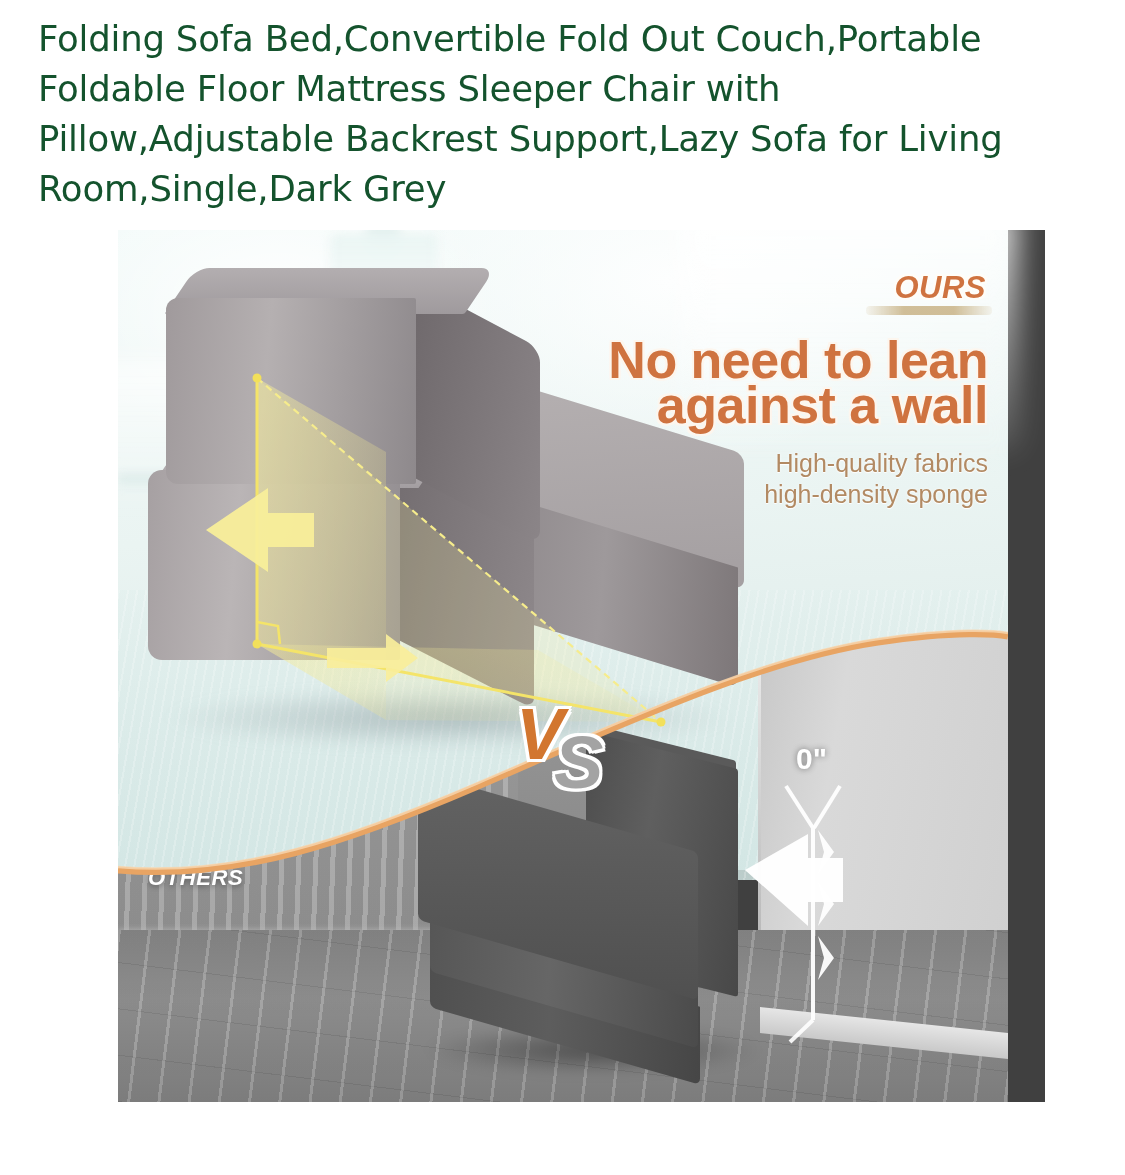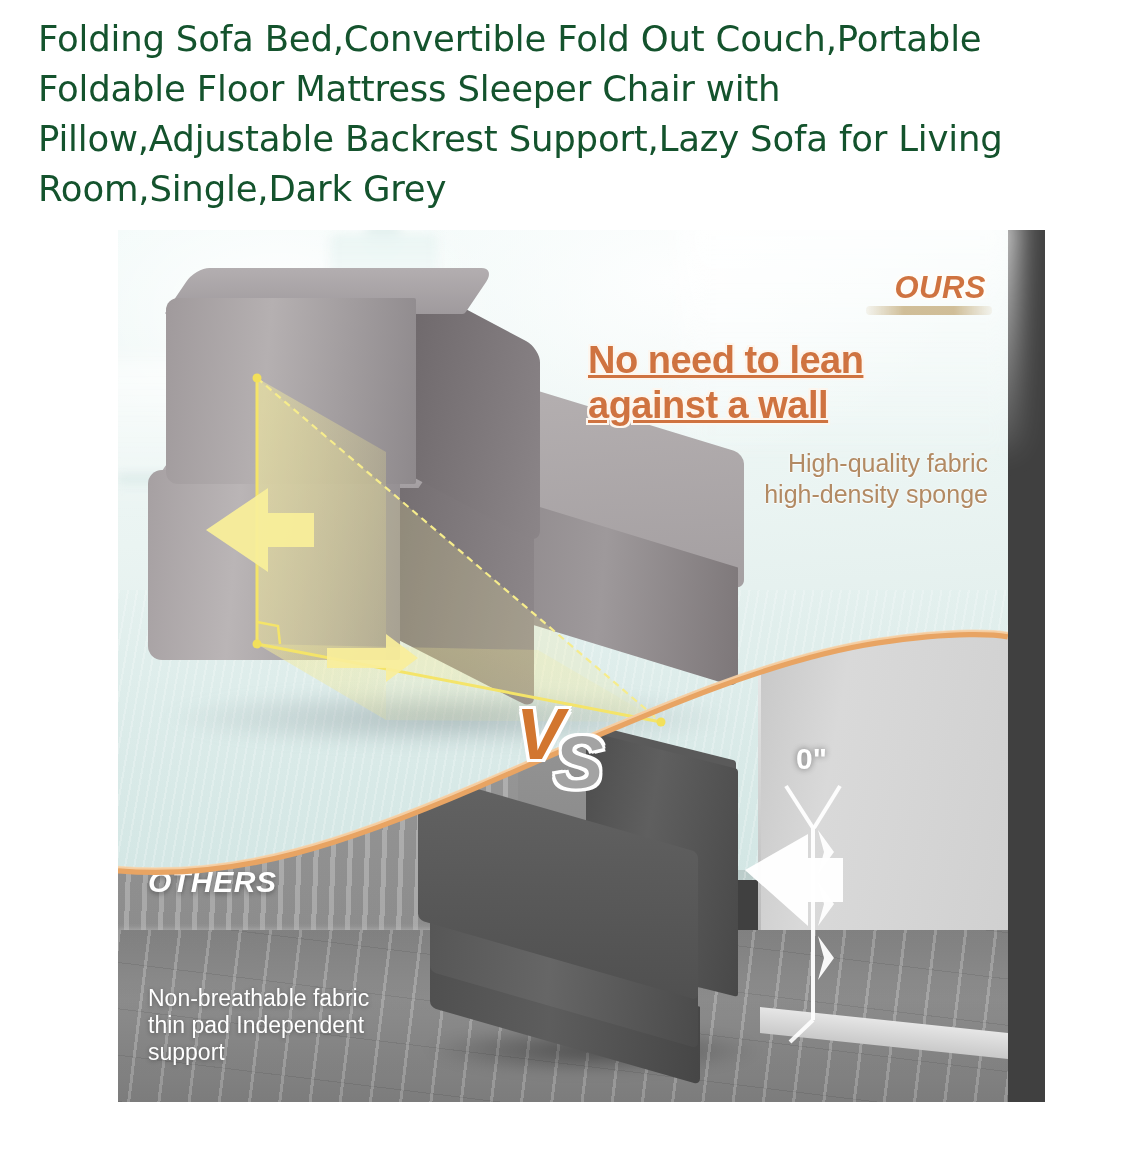--- a/index.html
+++ b/index.html
@@ -179,27 +179,27 @@
        0 -2px 0 #fffdf8, 0 2px 0 #fffdf8, -2px 0 0 #fffdf8, 2px 0 0 #fffdf8;
   }
   .ours-underline {
     position: absolute; right: 16px; top: 76px; width: 126px; height: 9px;
     background: linear-gradient(90deg, rgba(214,197,160,0.15), rgba(205,186,146,0.95) 30%, rgba(205,186,146,0.95) 70%, rgba(214,197,160,0.15));
     border-radius: 4px; filter: blur(0.6px);
   }
 
   .headline {
     position: absolute; right: 20px; top: 108px; width: 400px;
-    font-weight: 700; font-size: 38px; line-height: 45px;
+    text-align: right;
+    font-weight: 700; font-size: 52px; line-height: 45px;
     color: #cf7340; letter-spacing: -0.5px;
     text-shadow:
       -2px -2px 0 #fdf6ee, 2px -2px 0 #fdf6ee, -2px 2px 0 #fdf6ee, 2px 2px 0 #fdf6ee,
        0 -2px 0 #fdf6ee, 0 2px 0 #fdf6ee, -2px 0 0 #fdf6ee, 2px 0 0 #fdf6ee;
     white-space: pre-line;
-    text-decoration: underline;
   }
   .subhead {
     position: absolute; right: 20px; top: 218px; width: 400px;
     text-align: right;
     font-weight: 400; font-size: 25px; line-height: 31px;
     color: #b28a63;
     text-shadow: 0 1px 0 rgba(255,255,255,0.85), 0 0 3px rgba(255,255,255,0.9);
     white-space: pre-line;
   }
 
@@ -277,21 +277,21 @@
   }
   .bs-shadow {
     position: absolute; left: 10px; top: 276px; width: 330px; height: 48px;
     background: radial-gradient(ellipse at 50% 50%, rgba(0,0,0,0.40) 0%, rgba(0,0,0,0) 72%);
     filter: blur(6px);
   }
 
   
   .others-badge {
     position: absolute; left: 30px; top: 635px;
-    font-style: italic; font-weight: 700; font-size: 30px;
+    font-style: italic; font-weight: 700; font-size: 22px;
     color: #ffffff; letter-spacing: 0.6px;
     text-shadow: 0 2px 5px rgba(0,0,0,0.35);
   }
   .others-line1 {
     position: absolute; left: 30px; top: 692px; width: 290px;
     font-size: 23px; line-height: 27px; color: #ffffff;
     text-decoration: underline; text-underline-offset: 2px;
     text-shadow: 0 1px 4px rgba(0,0,0,0.35);
     white-space: pre-line;
   }
@@ -403,21 +403,21 @@
 
         <polygon points="88,300 150,258 150,283 196,283 196,317 150,317 150,342" fill="#f8ee9a" opacity="0.95"></polygon>
 
         <polygon points="209,418 268,418 268,404 300,428 268,452 268,438 209,438" fill="#f8ee9a" opacity="0.92"></polygon>
       </svg>
 
       <div class="ours-badge">OURS</div>
       <div class="ours-underline"></div>
       <div class="headline">No need to lean
 against a wall</div>
-      <div class="subhead">High-quality fabric
+      <div class="subhead">High-quality fabrics
 high-density sponge</div>
     </div>
 
     <div class="scene-bottom">
       <div class="bg-wall-left"></div>
       <div class="curtain"></div>
       <div class="curtain-hem"></div>
       <div class="bg-wall-right"></div>
       <div class="wall-corner"></div>
       <div class="floor-wood"></div>
@@ -426,23 +426,20 @@
       <div class="sofa-bot">
         <div class="bs-shadow"></div>
         <div class="bs-back-top"></div>
         <div class="bs-back"></div>
         <div class="bs-base-front"></div>
         <div class="bs-seat-front"></div>
         <div class="bs-seat-top"></div>
       </div>
 
       <div class="others-badge">OTHERS</div>
-      <div class="others-line2">Non-breathable fabric
-thin pad Independent
-support</div>
     </div>
 
     <svg class="arc-stroke" viewBox="0 0 890 872">
       <path d="M0,640 C120,650 230,612 360,556 C500,496 640,430 760,412 C840,400 880,404 890,406" fill="none" stroke="#e8a463" stroke-width="7"></path>
       <path d="M0,637 C120,647 230,609 360,553 C500,493 640,427 760,409 C840,397 880,401 890,403" fill="none" stroke="#f7d7b0" stroke-width="2.5" opacity="0.8"></path>
     </svg>
 
     <svg class="overlay-svg" viewBox="0 0 890 872">
 
       <polygon points="627,640 690,604 690,628 725,628 725,672 690,672 690,696" fill="#ffffff" opacity="0.97"></polygon>

